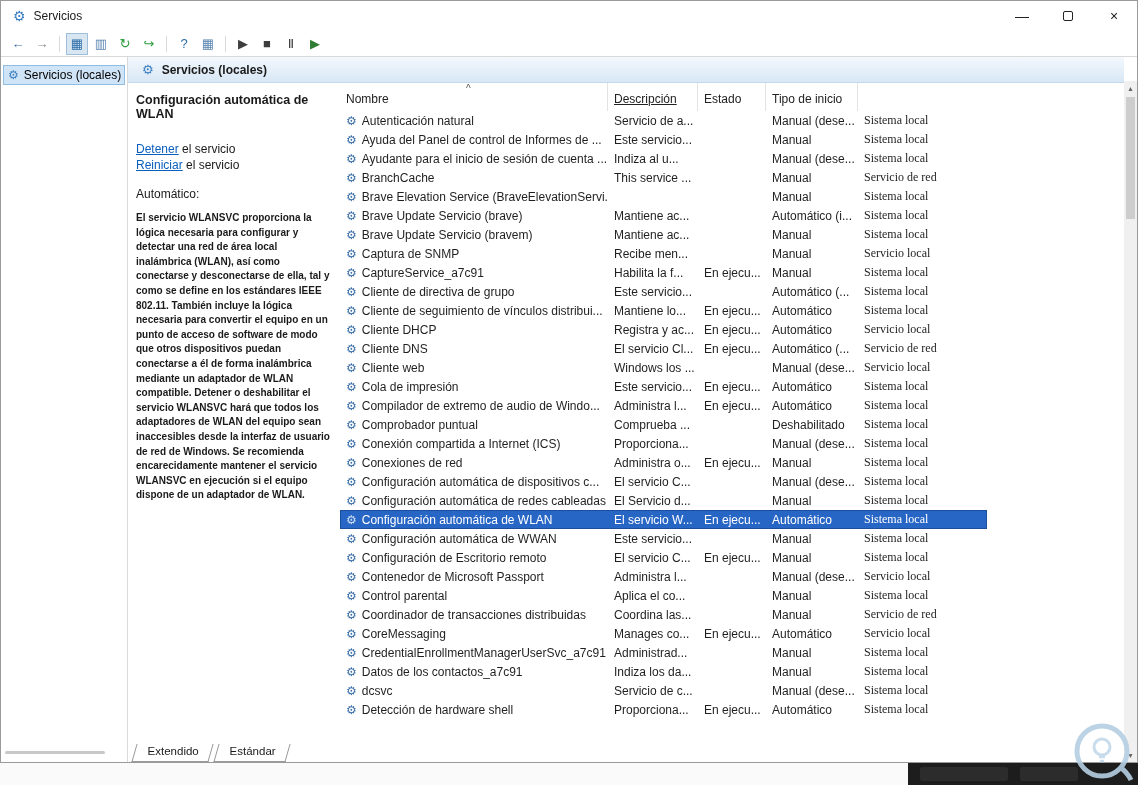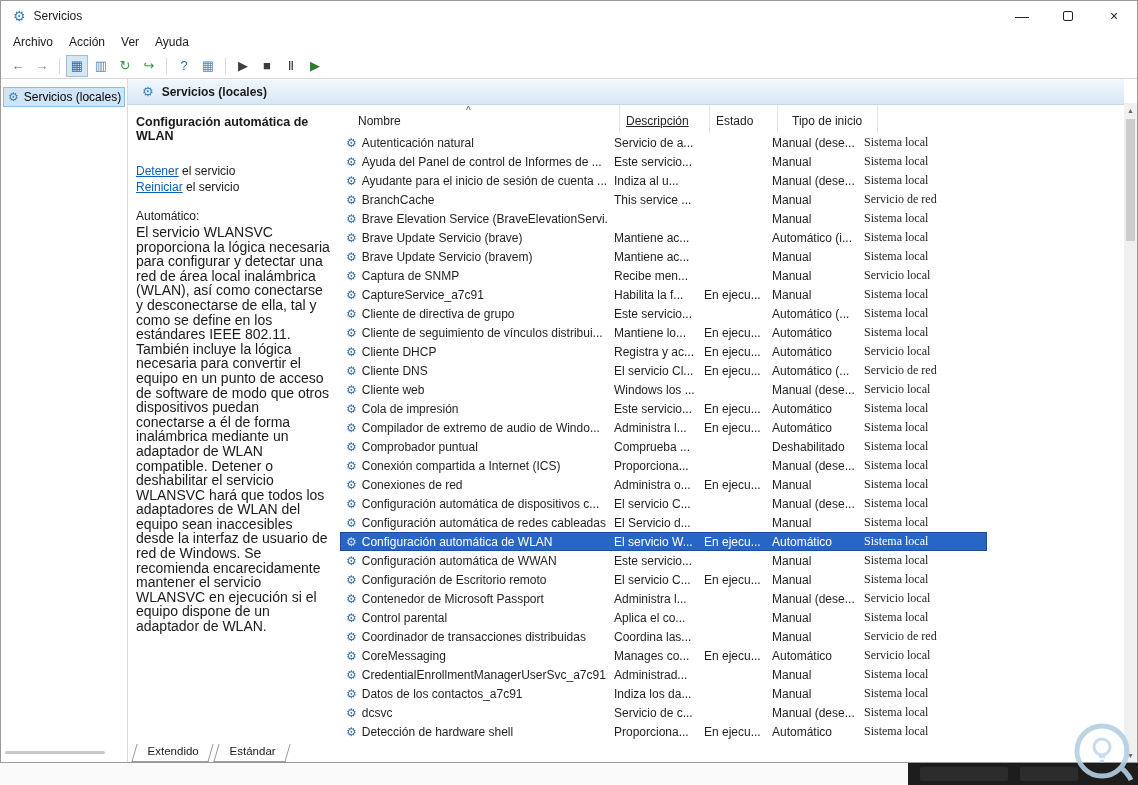--- a/index.html
+++ b/index.html
@@ -41,29 +41,29 @@
                     background:linear-gradient(180deg,#f3f8fd 0%,#d8e7f5 100%); border-bottom:1px solid #c5d9ec; }
   .hdr-icon { color:#3a7ebf; font-size:13px; }
   .hdr-title { font-size:12px; font-weight:bold; color:#1a1a1a; }
 
   .content-body { flex:1; display:flex; overflow:hidden; }
   .detail-panel { width:212px; flex:none; padding:10px 10px 0 8px; overflow:hidden; }
   .detail-title { font-size:12.5px; font-weight:bold; color:#1a1a1a; margin-bottom:20px; }
   .detail-links div { font-size:12px; line-height:16px; color:#1a1a1a; }
   .detail-links a { color:var(--link-color,#0b5fbd); text-decoration:underline; cursor:pointer; }
   .detail-desc-label { margin-top:14px; font-size:12px; color:#1a1a1a; }
-  .detail-desc { margin-top:2px; font-size:14px; line-height:14.6px; color:#1a1a1a; }
+  .detail-desc { margin-top:10px; font-size:10px; line-height:14.6px; color:#1a1a1a;font-weight:bold; }
 
   .table-panel { flex:1; position:relative; overflow:hidden; }
   .thead { display:flex; height:28px; align-items:flex-end; position:relative; }
   .th { font-size:12px; color:#222; padding:0 4px 5px 6px; height:100%; display:flex;
         align-items:flex-end; border-right:1px solid #e3e3e3; white-space:nowrap; overflow:hidden; }
   .sort-caret { position:absolute; top:0; left:126px; font-size:10px; color:#555; }
-  .th:nth-child(2){ width:268px;margin-left:12px; } .th:nth-child(3){ width:90px;text-decoration:underline; } .th:nth-child(4){ width:68px; }
-  .th:nth-child(5){ width:92px;margin-left:8px; } .th:nth-child(6){ width:129px; }
+  .th:nth-child(2){ width:268px; } .th:nth-child(3){ width:90px;text-decoration:underline; } .th:nth-child(4){ width:68px; }
+  .th:nth-child(5){ width:92px; } .th:nth-child(6){ width:129px; }
 
   .trow { display:flex; height:19px; align-items:center; width:647px; color:#1f1f1f; }
   .trow.selected { background:var(--sel-color,#2866c5); color:#fff; outline:1px solid #1b4e9b; outline-offset:-1px; }
   .td { font-size:12px; padding:0 4px 0 6px; white-space:nowrap; overflow:hidden;
         height:19px; display:flex; align-items:center; }
   .td:nth-child(1){ width:268px; gap:5px; } .td:nth-child(2){ width:90px; }
   .td:nth-child(3){ width:68px; } .td:nth-child(4){ width:92px; } .td:nth-child(5){ width:129px;font-family:Liberation Serif, serif; }
   .gear { color:#3a6ea5; font-size:12px; flex:none; }
   .trow.selected .gear { color:#cfe0f5; }
 
@@ -98,26 +98,20 @@
       <span class="title">Servicios</span>
       <div class="win-controls">
         <button class="wc">—</button>
         <button class="wc">
             <span class="maxbox"></span>
           </button>
         <button class="wc">×</button>
       </div>
     </div>
 
-    <div class="menubar">
-        <div class="menu-item">Archivo</div>
-        <div class="menu-item">Acción</div>
-        <div class="menu-item">Ver</div>
-        <div class="menu-item">Ayuda</div>
-      </div>
 
     <div class="toolbar">
         <div class="tb-btn">
           <span style="color: rgb(58, 110, 165);">←</span>
         </div>
         <div class="tb-btn">
           <span style="color: rgb(138, 138, 138);">→</span>
         </div>
         <div class="tb-sep"></div>
         <div class="tb-btn pressed">

